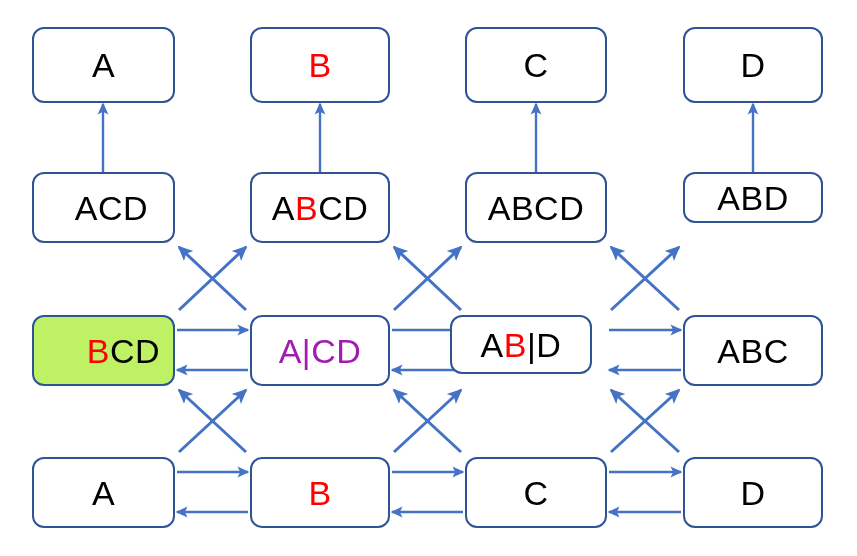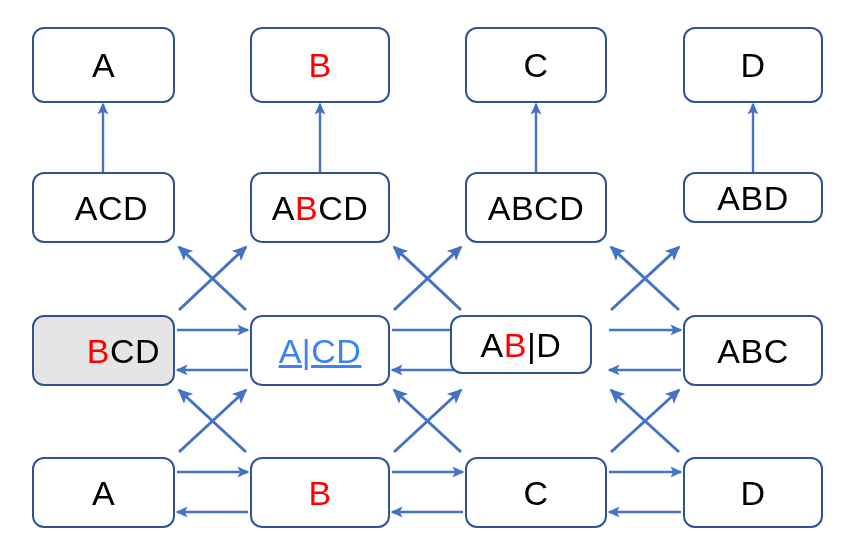--- a/index.html
+++ b/index.html
@@ -106,25 +106,25 @@
       </div>
       <div class="node" style="left: 250px; top: 172px; width: 140px; height: 71px; border-color: rgb(47, 84, 150); background: rgb(255, 255, 255);">
         <div class="node-label"><span style="color: rgb(0, 0, 0);">A</span><span class="hl" style="color: rgb(255, 0, 0);">B</span><span style="color: rgb(0, 0, 0);">CD</span></div>
       </div>
       <div class="node" style="left: 465px; top: 172px; width: 142px; height: 71px; border-color: rgb(47, 84, 150); background: rgb(255, 255, 255);">
         <div class="node-label"><span style="color: rgb(0, 0, 0);">ABCD</span></div>
       </div>
       <div class="node" style="left: 683px; top: 172px; width: 140px; height: 51px; border-color: rgb(47, 84, 150); background: rgb(255, 255, 255);">
         <div class="node-label"><span style="color: rgb(0, 0, 0);">ABD</span></div>
       </div>
-      <div class="node" style="left: 32px; top: 315px; width: 143px; height: 71px; border-color: rgb(47, 84, 150); background: #e5e5e5; padding-left: 40px;">
+      <div class="node" style="left: 32px; top: 315px; width: 143px; height: 71px; border-color: rgb(47, 84, 150); background: #bef264; padding-left: 40px;">
         <div class="node-label"><span class="hl" style="color: rgb(255, 0, 0);">B</span><span style="color: rgb(0, 0, 0);">CD</span></div>
       </div>
       <div class="node" style="left: 250px; top: 315px; width: 140px; height: 71px; border-color: rgb(47, 84, 150); background: rgb(255, 255, 255);">
-        <div class="node-label"><span style="color: #3b82f6; text-decoration: underline;">A|CD</span></div>
+        <div class="node-label"><span style="color: #a21caf;">A|CD</span></div>
       </div>
       <div class="node" style="left: 450px; top: 315px; width: 142px; height: 59px; border-color: rgb(47, 84, 150); background: rgb(255, 255, 255);">
         <div class="node-label"><span style="color: rgb(0, 0, 0);">A</span><span class="hl" style="color: rgb(255, 0, 0);">B</span><span style="color: rgb(0, 0, 0);">|D</span></div>
       </div>
       <div class="node" style="left: 683px; top: 315px; width: 140px; height: 71px; border-color: rgb(47, 84, 150); background: rgb(255, 255, 255);">
         <div class="node-label"><span style="color: rgb(0, 0, 0);">ABC</span></div>
       </div>
       <div class="node" style="left: 32px; top: 457px; width: 143px; height: 71px; border-color: rgb(47, 84, 150); background: rgb(255, 255, 255);">
         <div class="node-label"><span style="color: rgb(0, 0, 0);">A</span></div>
       </div>

